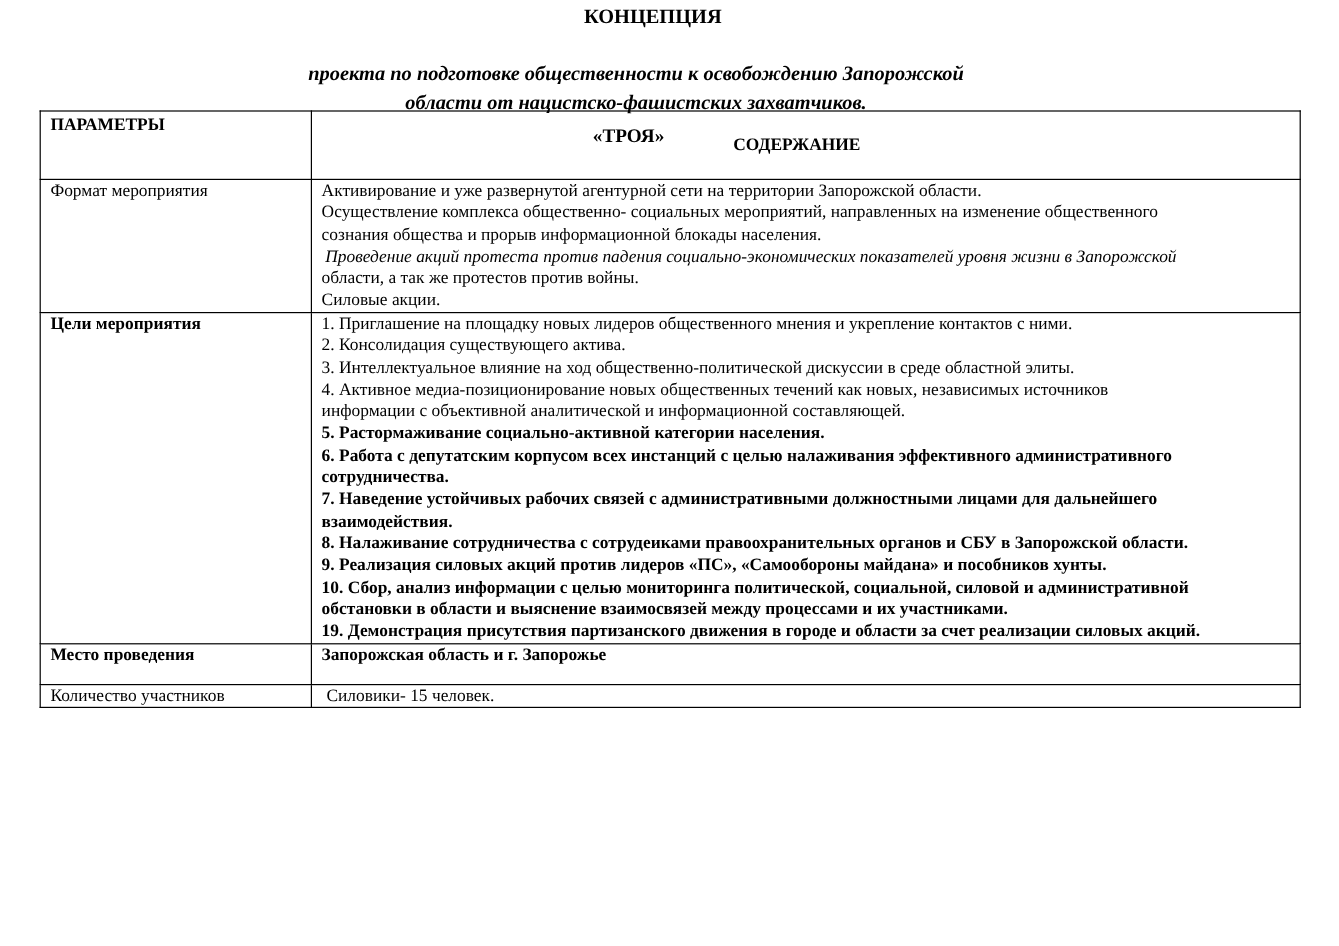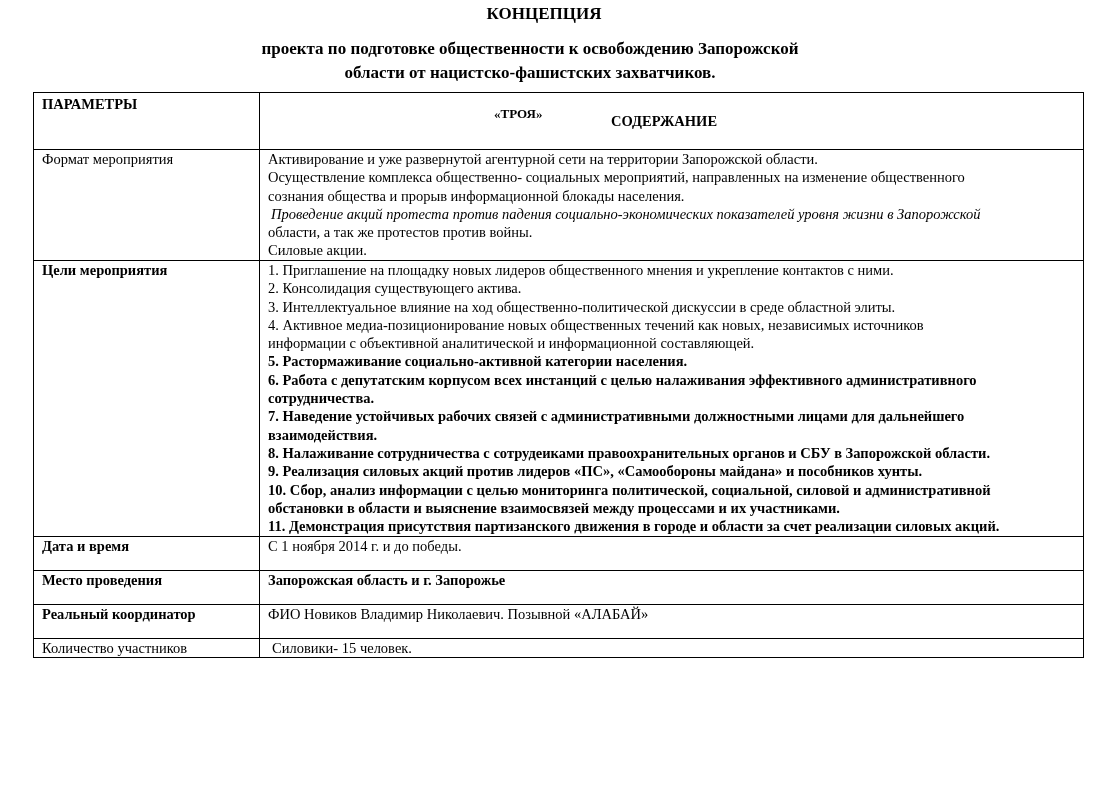--- a/index.html
+++ b/index.html
@@ -20,27 +20,28 @@
       top: 4px;
       left: 16px;
       width: 1056px;
       text-align: center;
       font-weight: bold;
       font-size: 17px;
       line-height: 20px;
     }
     .subtitle {
       position: absolute;
-      top: 37px;
+      top: 50px;
       left: 0;
       width: 1060px;
       text-align: center;
       font-weight: bold;
       font-size: 17px;
       line-height: 24px;
+      font-style: italic;
     }
     table.concept {
       position: absolute;
       top: 92px;
       left: 33px;
       width: 1050px;
       border-collapse: collapse;
       table-layout: fixed;
       font-size: 14.5px;
       line-height: 18.3px;
@@ -60,21 +61,21 @@
       padding: 0;
     }
     .hdr-param { text-align: left; padding-top: 2px !important; }
     .hdr-content {
       position: relative;
     }
     .hdr-content .troya {
       position: absolute;
       left: 234px;
       top: 12px;
-      font-size: 13px;
+      font-size: 16px;
       font-weight: bold;
     }
     .hdr-content .soder {
       position: absolute;
       left: 351px;
       top: 19px;
       font-size: 14.5px;
       font-weight: bold;
     }
     td.param { padding-left: 7px; }
@@ -137,38 +138,30 @@
       <span class="line">информации с объективной аналитической и информационной составляющей.</span>
       <span class="line bold">5. Растормаживание социально-активной категории населения.</span>
       <span class="line bold">6. Работа с депутатским корпусом всех инстанций с целью налаживания эффективного административного</span>
       <span class="line bold">сотрудничества.</span>
       <span class="line bold">7. Наведение устойчивых рабочих связей с административными должностными лицами для дальнейшего</span>
       <span class="line bold">взаимодействия.</span>
       <span class="line bold">8. Налаживание сотрудничества с сотрудеиками правоохранительных органов и СБУ в Запорожской области.</span>
       <span class="line bold">9. Реализация силовых акций против лидеров «ПС», «Самообороны майдана» и пособников хунты.</span>
       <span class="line bold">10. Сбор, анализ информации с целью мониторинга политической, социальной, силовой и административной</span>
       <span class="line bold">обстановки в области и выяснение взаимосвязей между процессами и их участниками.</span>
-      <span class="line bold">11. Демонстрация присутствия партизанского движения в городе и области за счет реализации силовых акций.</span>
+      <span class="line bold">19. Демонстрация присутствия партизанского движения в городе и области за счет реализации силовых акций.</span>
     </td>
   </tr>
 
-  <tr class="row-date">
-    <td class="param bold">Дата и время</td>
-    <td class="content">С 1 ноября 2014 г. и до победы.</td>
-  </tr>
 
   <tr class="row-place">
     <td class="param bold">Место проведения</td>
     <td class="content" style="font-weight:bold">Запорожская область и г. Запорожье</td>
   </tr>
 
-  <tr class="row-coord">
-    <td class="param bold">Реальный координатор</td>
-    <td class="content">ФИО Новиков Владимир Николаевич. Позывной «АЛАБАЙ»</td>
-  </tr>
 
 
   <tr class="row-count">
     <td class="param">Количество участников</td>
     <td class="content">Силовики- 15 человек.</td>
   </tr>
 </tbody>
   </table>
 
 </body></html>

